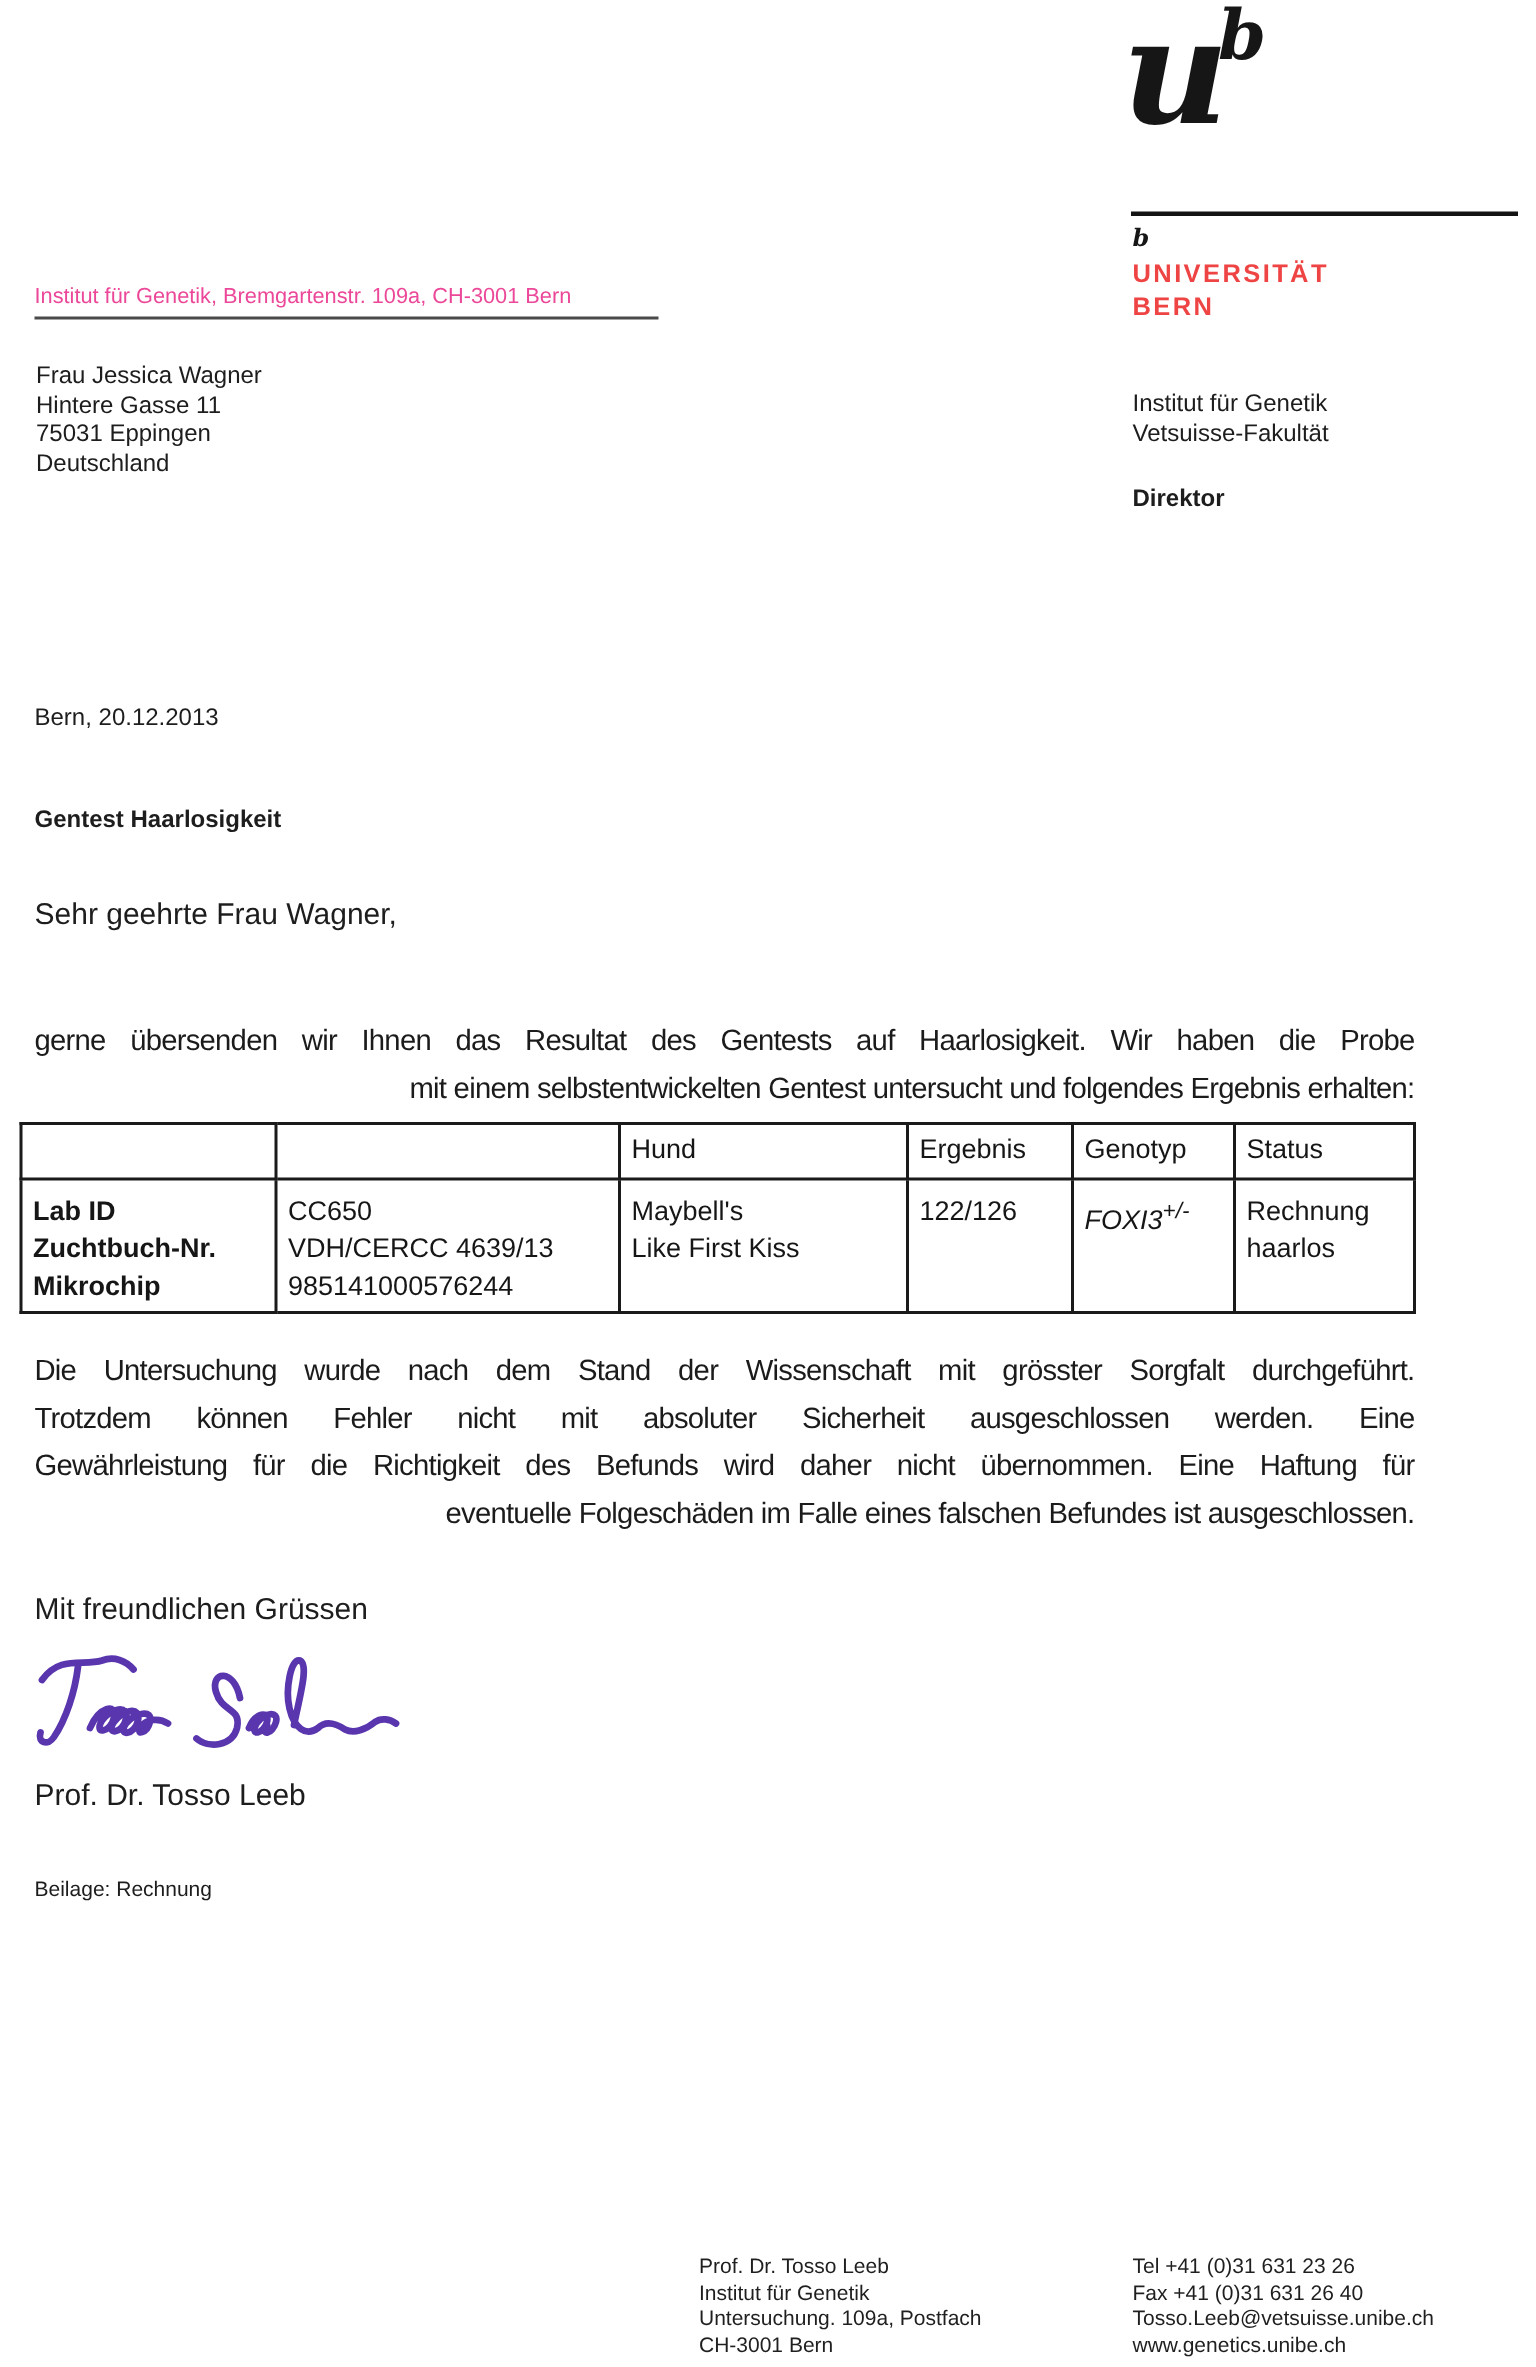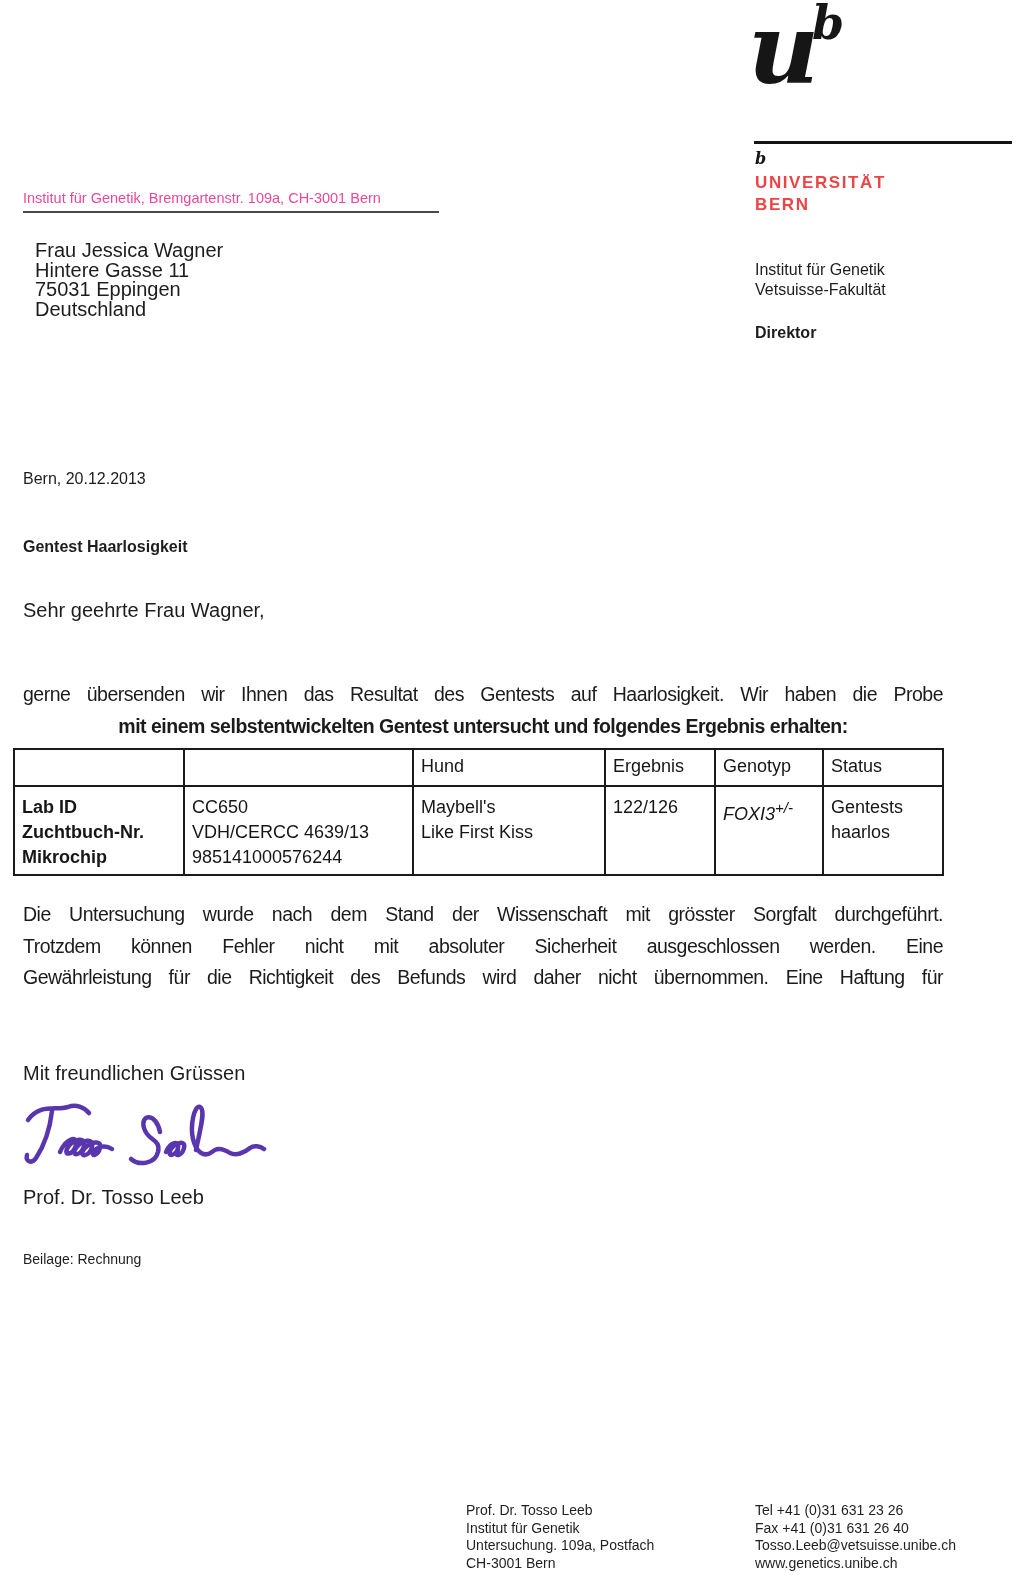--- a/index.html
+++ b/index.html
@@ -45,31 +45,31 @@
   }
 
   
   .sender-line {
     left: 23px; top: 190px; width: 416px;
     font-size: 14.5px;
     padding-bottom: 5px;
     border-bottom: 2px solid #4a4a4a;
     color: #ec4899;
   }
-  .recipient { left: 35px; top: 241px; font-size: 20px; line-height: 19.5px; }
+  .recipient { left: 24px; top: 241px; font-size: 16px; line-height: 19.5px; }
   .inst-block { left: 755px; top: 260px; font-size: 16px; line-height: 20px; }
   .direktor { left: 755px; top: 324px; font-size: 16px; font-weight: bold; }
 
   .dateline { left: 23px; top: 470px; font-size: 16px; }
   .subject  { left: 23px; top: 538px; font-size: 16px; font-weight: bold; }
   .salutation { left: 23px; top: 599px; font-size: 20px; }
 
   .body-par { left: 23px; width: 920px; font-size: 19.5px; letter-spacing: -0.5px; color: #1b1b1b; }
   .body-par .jline { text-align: justify; text-align-last: justify; }
-  .body-par .lline { text-align: center; font-weight: bold; }
+  .body-par .lline { text-align: right; }
   .intro { top: 658px; line-height: 32px; margin-top: 20px; }
   .disclaimer { top: 899px; line-height: 31.5px; }
 
   
   .result-table {
     left: 13px; top: 748px;
     border-collapse: collapse;
     table-layout: fixed;
     width: 929px;
     font-size: 18px;
@@ -165,31 +165,32 @@
       </td>
       <td>
         <div>Maybell's</div>
         <div>Like First Kiss</div>
       </td>
       <td>122/126</td>
       <td>
         <span class="genotype">FOXI3</span><sup class="genotype">+/-</sup>
       </td>
       <td>
-        <div>Gentests</div>
+        <div>Rechnung</div>
         <div>haarlos</div>
       </td>
     </tr>
   </tbody>
     </table>
 
   <div class="abs body-par disclaimer">
     <div class="jline">Die Untersuchung wurde nach dem Stand der Wissenschaft mit grösster Sorgfalt durchgeführt.</div>
     <div class="jline">Trotzdem können Fehler nicht mit absoluter Sicherheit ausgeschlossen werden. Eine</div>
     <div class="jline">Gewährleistung für die Richtigkeit des Befunds wird daher nicht übernommen. Eine Haftung für</div>
+    <div class="lline">eventuelle Folgeschäden im Falle eines falschen Befundes ist ausgeschlossen.</div>
   </div>
 
   <div class="abs closing">Mit freundlichen Grüssen</div>
 
   <svg class="abs signature" width="250" height="80" viewBox="0 0 250 80">
     <path d="M10,22 C22,5 38,13 50,9 C58,6 66,9 71,15" style="stroke: rgb(90, 54, 174);"></path>
     <path d="M34,13 C32,30 26,48 18,60 C14,66 7,64 9,57" style="stroke: rgb(90, 54, 174);"></path>
     <path d="M42,54 C48,40 60,37 58,47 C56,57 44,59 50,49 C56,41 68,38 66,48 C64,58 52,59 58,50 C64,42 76,39 74,49 C72,59 60,60 66,51 C72,44 84,41 82,50 C80,58 72,59 76,53 C80,48 88,47 94,51" style="stroke: rgb(90, 54, 174);"></path>
     <path d="M142,34 C138,14 122,16 126,30 C130,44 143,40 140,54 C137,66 121,68 113,61" style="stroke: rgb(90, 54, 174);"></path>
     <path d="M148,54 C152,44 162,42 160,50 C158,58 148,60 153,51 C158,44 168,42 166,50 C164,58 155,60 160,52" style="stroke: rgb(90, 54, 174);"></path>

